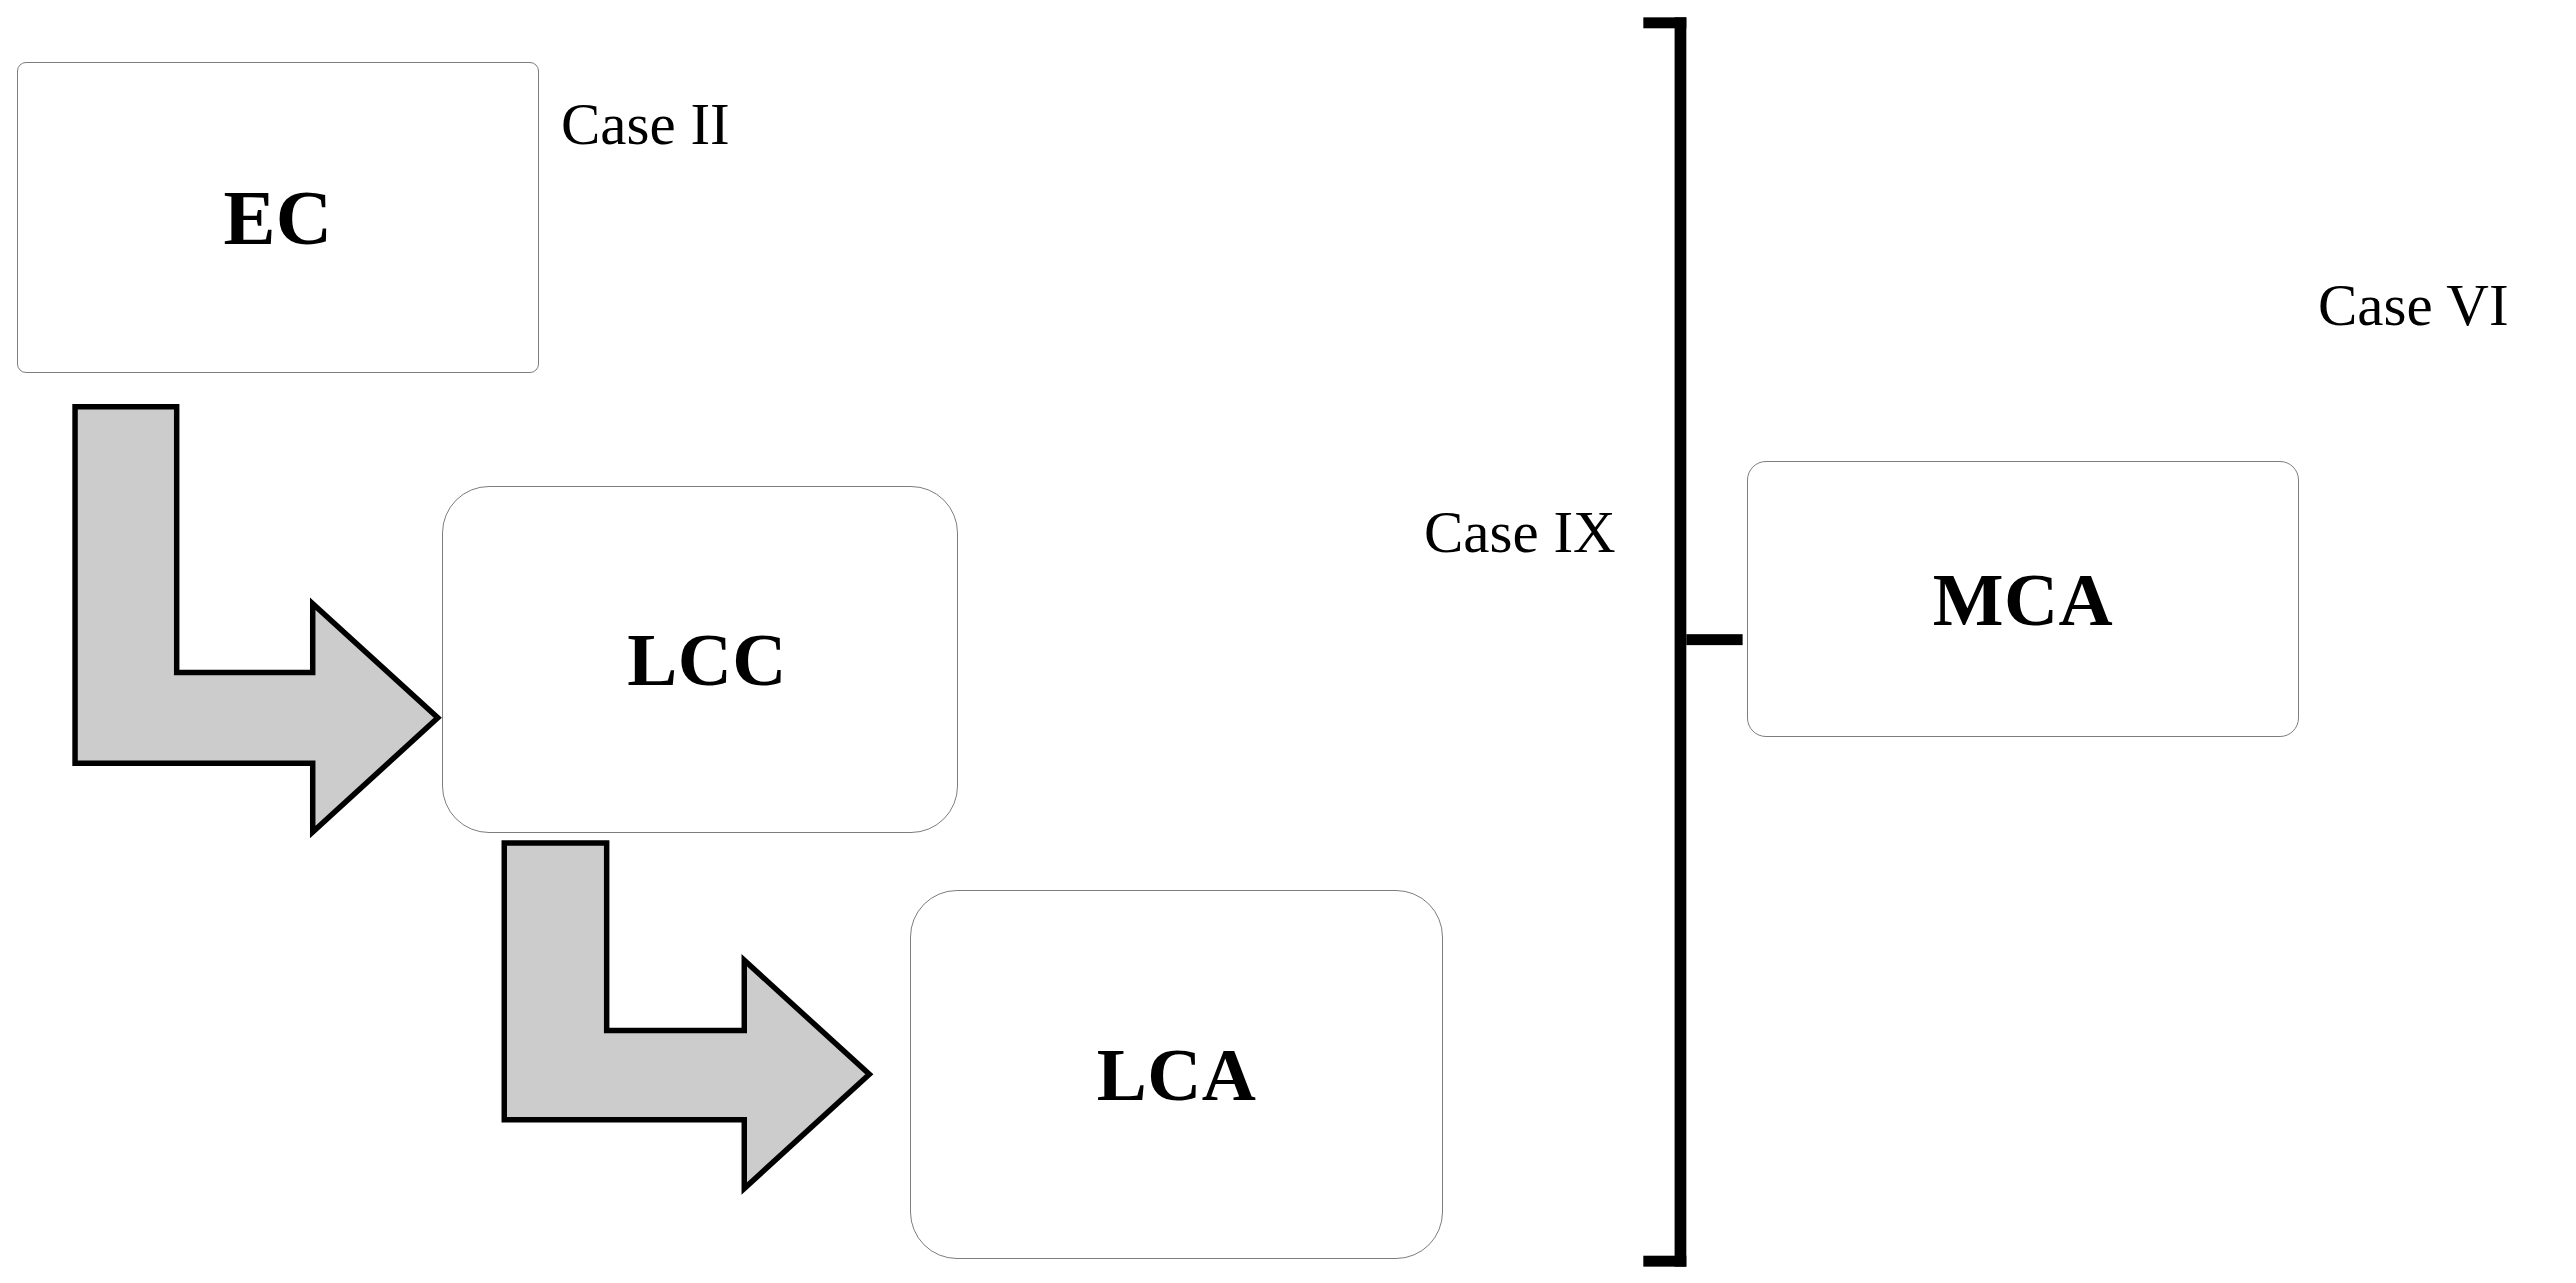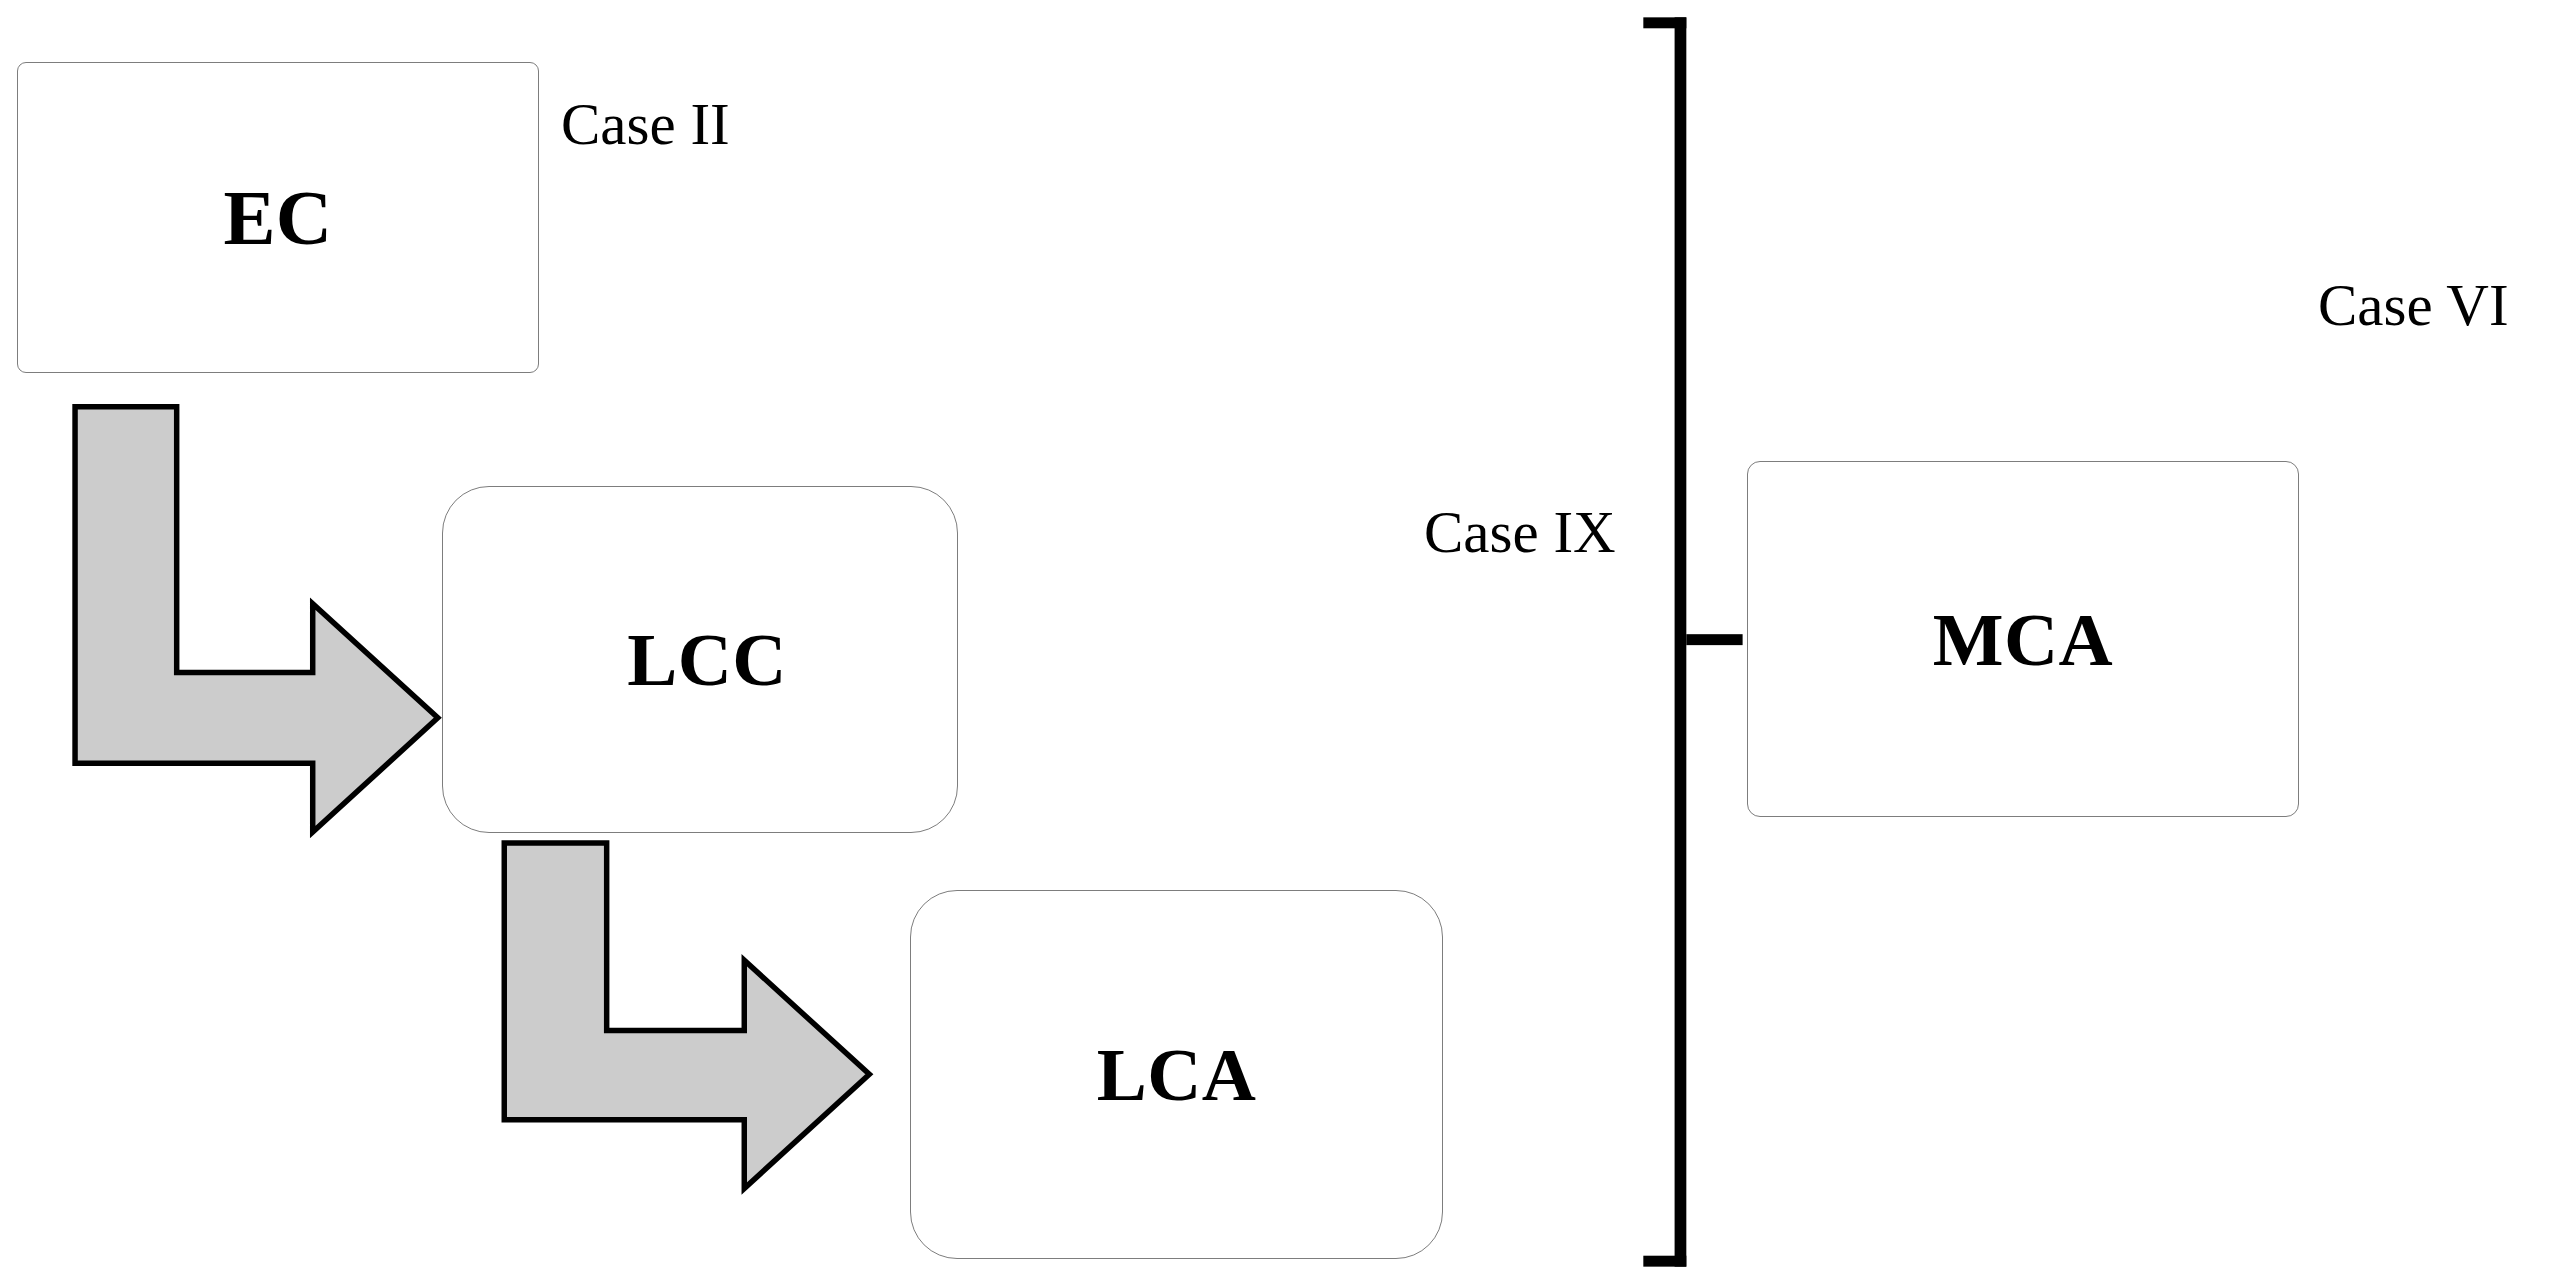--- a/index.html
+++ b/index.html
@@ -52,21 +52,21 @@
     font-size: 59px;
     color: #000000;
     line-height: 1;
     white-space: nowrap;
     z-index: 4;
   }
   
   #node-ec   { left: 17px;   top: 62px;  width: 522px; height: 311px; border-radius: 9px; }
   #node-lcc  { left: 442px;  top: 486px;  width: 516px; height: 347px; border-radius: 47px; padding-left: 14px; }
   #node-lca  { left: 870px; top: 890px; width: 533px; height: 369px; border-radius: 47px; margin-left: 40px; }
-  #node-mca  { left: 1747px; top: 461px;  width: 552px; height: 356px; border-radius: 13px; }
+  #node-mca  { left: 1747px; top: 461px;  width: 552px; height: 276px; border-radius: 19px; }
 
   #label-ec   { left: 47px;  top: 0;   font-size: 78px; }
   #label-lcc  { font-size: 75px; }
   #label-lca  { font-size: 75px; }
   #label-mca  { font-size: 75px; }
 
   
   #case-ii  { left: 561px;  top: 95px; }
   #case-xii { left: 994px; top: 276px; }
   #case-ix  { left: 1424px; top: 487px; margin-top: 16px; }

